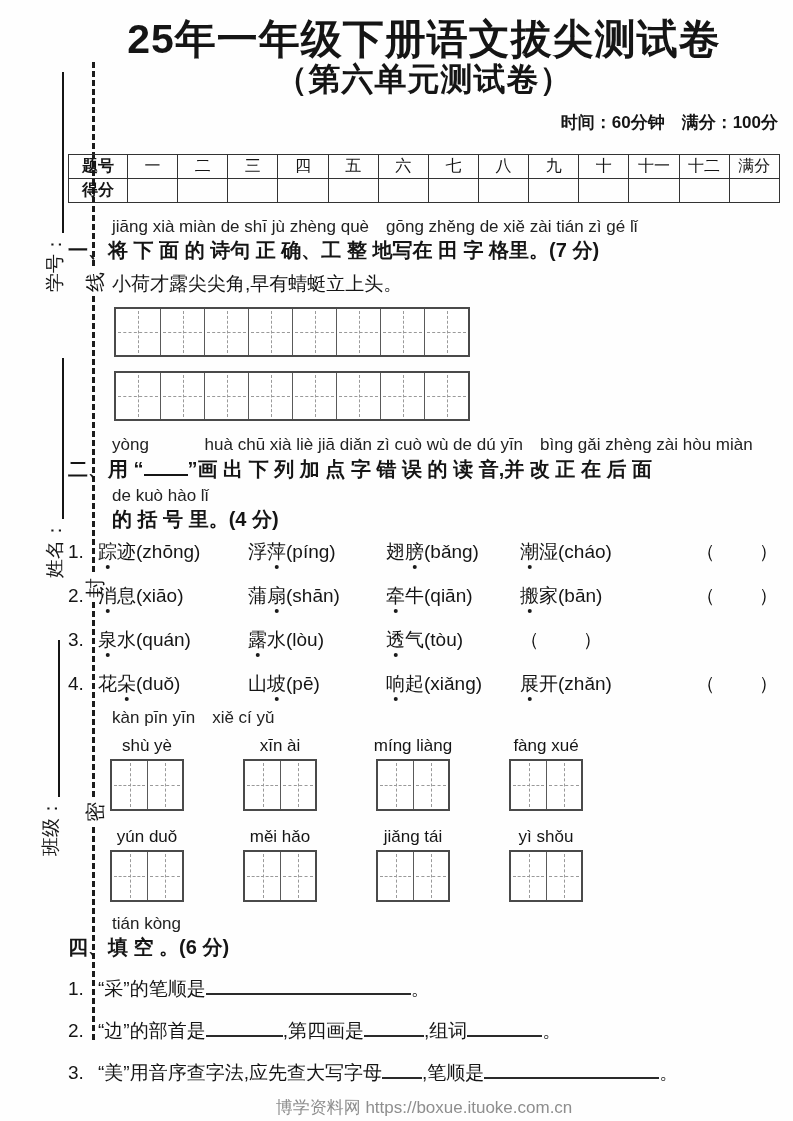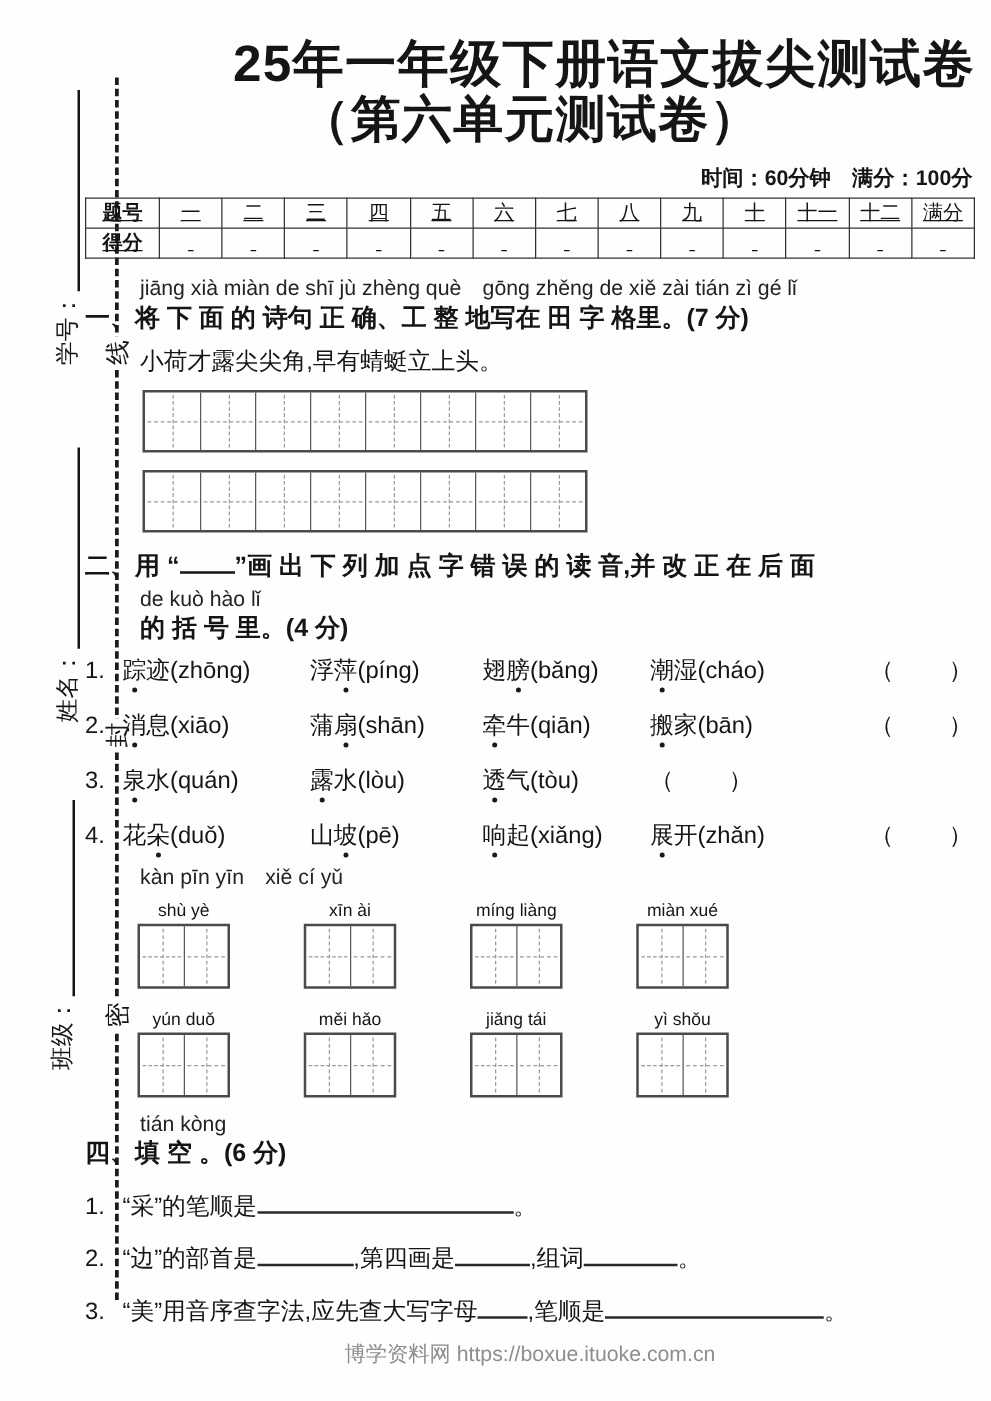--- a/index.html
+++ b/index.html
@@ -10,25 +10,25 @@
   }
   
   .sealline{position:absolute;left:92px;top:62px;height:978px;border-left:3px dashed #1c1c1c;}
   .mfield{position:absolute;height:24px;display:flex;align-items:flex-end;transform:rotate(-90deg);transform-origin:center center;}
   .mlabel{font-size:19px;white-space:nowrap;line-height:1;}
   .mblank{flex:1;border-bottom:2px solid #151515;height:4px;margin-left:2px;}
   .sealchar{position:absolute;left:82px;width:26px;height:24px;line-height:24px;text-align:center;
     background:#fefefe;font-size:20px;transform:rotate(-90deg);}
   
   .main{position:absolute;left:68px;top:0;width:712px;}
-  .title1{text-align:right;font-size:41px;font-weight:900;letter-spacing:1px;margin-top:30px;line-height:1.05;}
-  .title2{text-align:center;font-size:40px;font-weight:900;letter-spacing:1px;line-height:1.05;margin-top:2px;}
+  .title1{text-align:center;font-size:41px;font-weight:900;letter-spacing:1px;margin-top:18px;line-height:1.05;}
+  .title2{text-align:center;font-size:32px;font-weight:900;letter-spacing:1px;line-height:1.05;margin-top:2px;}
   .meta{text-align:right;font-size:17px;font-weight:700;margin-top:14px;padding-right:2px;}
   
-  .score-table{border-collapse:collapse;width:100%;margin-top:4px;table-layout:fixed;text-decoration:underline;}
+  .score-table{border-collapse:collapse;width:100%;margin-top:20px;table-layout:fixed;}
   .score-table td{border:1.5px solid #333;text-align:center;font-size:16px;height:23px;padding:0;overflow:hidden;}
   .score-table tr:first-child td:first-child, .rowlab{font-weight:700;}
   .score-table td:first-child{width:58px;}
   
   .pinyin{font-size:17px;color:#222;padding-left:44px;line-height:1.15;white-space:nowrap;}
   .heading{font-size:20px;font-weight:700;line-height:1.3;margin-top:1px;white-space:nowrap;}
   .heading .hblank{display:inline-block;width:44px;border-bottom:2px solid #151515;height:4px;}
   .indent{padding-left:44px;}
   
   .tzg{display:flex;border:2px solid #4a4a4a;background:#fff;width:max-content;}
@@ -48,21 +48,21 @@
   .s2-row .s2-w:nth-child(2){width:150px;}
   .s2-row .s2-w:nth-child(3){width:138px;}
   .s2-row .s2-w:nth-child(4){width:134px;}
   .s2-row .s2-w:nth-child(5){flex:1;}
   .s2-paren{width:84px;text-align:right;letter-spacing:2px;}
   .dot{position:relative;}
   .dot::after{content:"";position:absolute;width:4.5px;height:4.5px;border-radius:50%;background:#1a1a1a;left:50%;transform:translateX(-50%);bottom:-7px;}
   
   .s3-grid-row{display:flex;gap:59px;padding-left:42px;margin-top:8px;}
   .s3g{display:flex;flex-direction:column;align-items:center;width:74px;}
-  .s3-label{font-size:14px;white-space:nowrap;margin-bottom:3px;}
+  .s3-label{font-size:17px;white-space:nowrap;margin-bottom:3px;}
   
   .s4-item{font-size:19px;margin-top:16px;display:flex;align-items:baseline;white-space:nowrap;}
   .s4-num{width:30px;}
   .bl{display:inline-block;border-bottom:2px solid #2a2a2a;height:14px;}
   .w205{width:205px}.w77{width:77px}.w60{width:60px}.w75{width:75px}.w40{width:40px}.w170{width:170px;flex:1;max-width:175px;}
   .footer{margin-top:10px;text-align:center;color:#8e8e8e;font-size:17px;}
   .mt14{margin-top:14px;}
 </style>
 </head>
 <body>
@@ -146,20 +146,21 @@
         <div class="tzg-cell"></div>
         <div class="tzg-cell"></div>
         <div class="tzg-cell"></div>
         <div class="tzg-cell"></div>
         <div class="tzg-cell"></div>
         <div class="tzg-cell"></div>
         <div class="tzg-cell"></div>
       </div>
   </div>
 
+  <div class="pinyin" style="margin-top:12px;">yòng　　　 huà chū xià liè jiā diǎn zì cuò wù de dú yīn　bìng gǎi zhèng zài hòu miàn</div>
   <div class="heading"><span>二、用 “</span><span class="hblank"></span><span>”画 出 下 列 加 点 字 错 误 的 读 音,并 改 正 在 后 面</span></div>
   <div class="pinyin" style="margin-top:4px;">de kuò hào lǐ</div>
   <div class="heading indent">的 括 号 里。(4 分)</div>
 
   <div class="s2-row">
     <span class="s2-num">1.</span>
     <span class="s2-w"><span></span><span class="dot">踪</span><span>迹</span><span>(zhōng)</span></span>
     <span class="s2-w"><span>浮</span><span class="dot">萍</span><span></span><span>(píng)</span></span>
     <span class="s2-w"><span>翅</span><span class="dot">膀</span><span></span><span>(bǎng)</span></span>
     <span class="s2-w"><span></span><span class="dot">潮</span><span>湿</span><span>(cháo)</span></span>
@@ -210,21 +211,21 @@
         </div>
       </div>
     <div class="s3g">
         <div class="s3-label">míng liàng</div>
         <div class="tzg tzg-sm">
           <div class="tzg-cell"></div>
           <div class="tzg-cell"></div>
         </div>
       </div>
     <div class="s3g">
-        <div class="s3-label">miàn xué</div>
+        <div class="s3-label">fàng xué</div>
         <div class="tzg tzg-sm">
           <div class="tzg-cell"></div>
           <div class="tzg-cell"></div>
         </div>
       </div>
   </div>
   <div class="s3-grid-row" style="margin-top:16px;">
     <div class="s3g">
         <div class="s3-label">yún duǒ</div>
         <div class="tzg tzg-sm">

